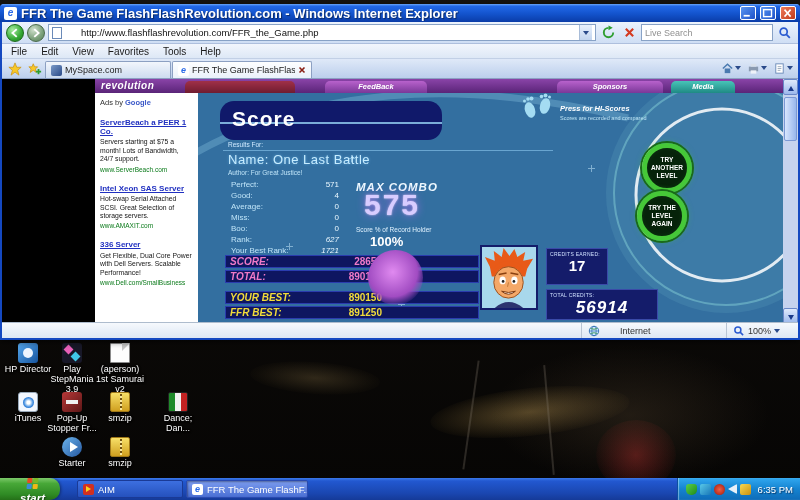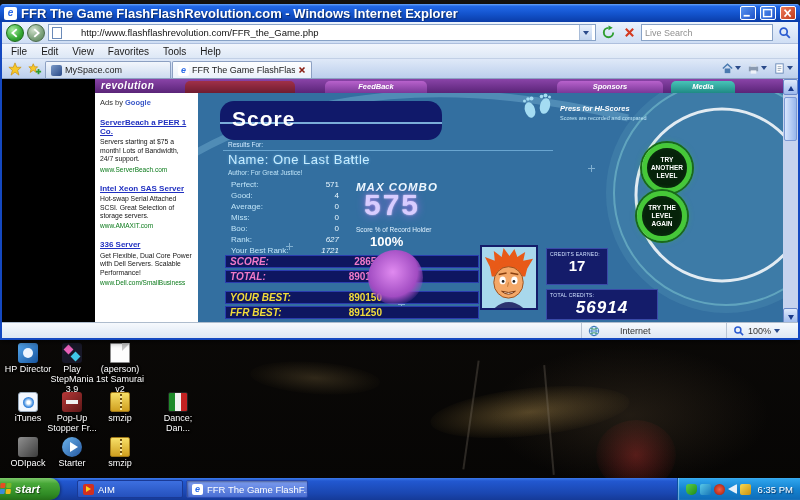--- a/index.html
+++ b/index.html
@@ -183,23 +183,23 @@
     display:flex; align-items:center; font-size:9px; color:#333; }
   .sb-spacer { flex:1; }
   .sb-zone { width:145px; display:flex; align-items:center; gap:20px; border-left:1px solid #b8c4d4; padding-left:6px; height:100%; }
   .sb-zoom { width:72px; display:flex; align-items:center; gap:3px; border-left:1px solid #b8c4d4; padding-left:6px; height:100%; }
 
   
   .taskbar { position:absolute; left:0; bottom:0; width:800px; height:22px;
     background:linear-gradient(180deg,#3a77e8 0%,#2258d0 14%,#1a46b0 70%,#153a98 100%); }
   .startbtn { position:absolute; left:0; top:0; width:60px; height:22px;
     background:linear-gradient(180deg,#7cc86a 0%,#48a838 25%,#2f8a24 75%,#257018 100%);
-    border-radius:0 10px 10px 0; display:flex; align-items:center; gap:3px; 
+    border-radius:0 10px 10px 0; display:flex; align-items:center; gap:3px; padding-left:5px;
     color:#fff; font-weight:bold; font-style:italic; font-size:11.5px; text-shadow:1px 1px 1px #1a4a14;
-    box-shadow:1px 0 3px rgba(0,0,0,.4); }
+    box-shadow:1px 0 3px rgba(0,0,0,.4);flex-direction:column; }
   .winflag { width:12px; height:12px; display:grid; grid-template-columns:5px 5px; grid-template-rows:5px 5px; gap:1px; transform:skewX(-6deg); }
   .winflag i { border-radius:1px; }
   .wf-r { background:#e84c22; } .wf-g { background:#7ab828; } .wf-b { background:#3a8cd8; } .wf-y { background:#f0b818; }
   .task { position:absolute; top:2px; height:18px; border-radius:2px; display:flex; align-items:center; gap:4px;
     font-size:9.5px; color:#fff; padding:0 5px; overflow:hidden; white-space:nowrap; }
   .task-aim { left:77px; width:106px; background:linear-gradient(180deg,#3d6fe0,#2551bd); border:1px solid #1a3a96; }
   .task-ffr { left:186px; width:122px; background:linear-gradient(180deg,#7c9cee,#4a6fd4); border:1px solid #2a4ab0; box-shadow:inset 1px 1px 2px rgba(0,0,0,.35); }
   .aim-ic { width:11px; height:11px; background:#d23020; border-radius:2px; position:relative; flex:0 0 auto; }
   .aim-ic::after { content:""; position:absolute; left:3px; top:2px; border-left:5px solid #f8d020; border-top:3.5px solid transparent; border-bottom:3.5px solid transparent; }
   .mini-e { width:11px; height:11px; background:#fff; border-radius:2px; text-align:center; font-size:9px; line-height:11px;
@@ -249,24 +249,20 @@
     <div class="lbl">Pop-Up Stopper Fr...</div>
   </div>
   <div class="dicon" style="left:94px; top:392px;">
     <div class="ic ic-zip"></div>
     <div class="lbl">smzip</div>
   </div>
   <div class="dicon" style="left:152px; top:392px;">
     <div class="ic ic-dance"></div>
     <div class="lbl">Dance; Dan...</div>
   </div>
-  <div class="dicon" style="left:2px; top:437px;">
-    <div class="ic ic-odi"></div>
-    <div class="lbl">ODIpack</div>
-  </div>
   <div class="dicon" style="left:46px; top:437px;">
     <div class="ic ic-starter"></div>
     <div class="lbl">Starter</div>
   </div>
   <div class="dicon" style="left:94px; top:437px;">
     <div class="ic ic-zip"></div>
     <div class="lbl">smzip</div>
   </div>
 
   <div class="window">

